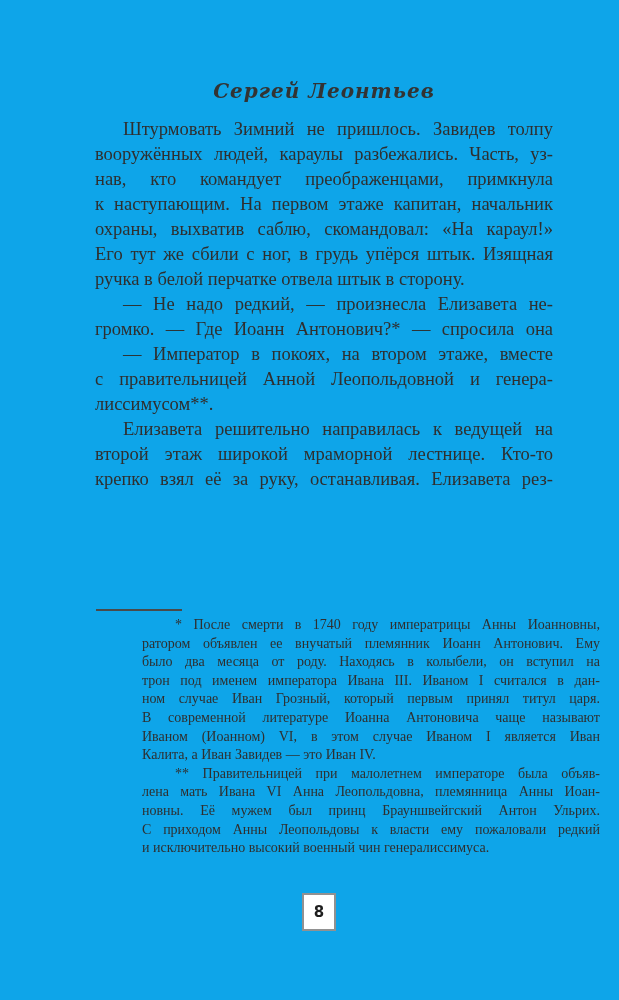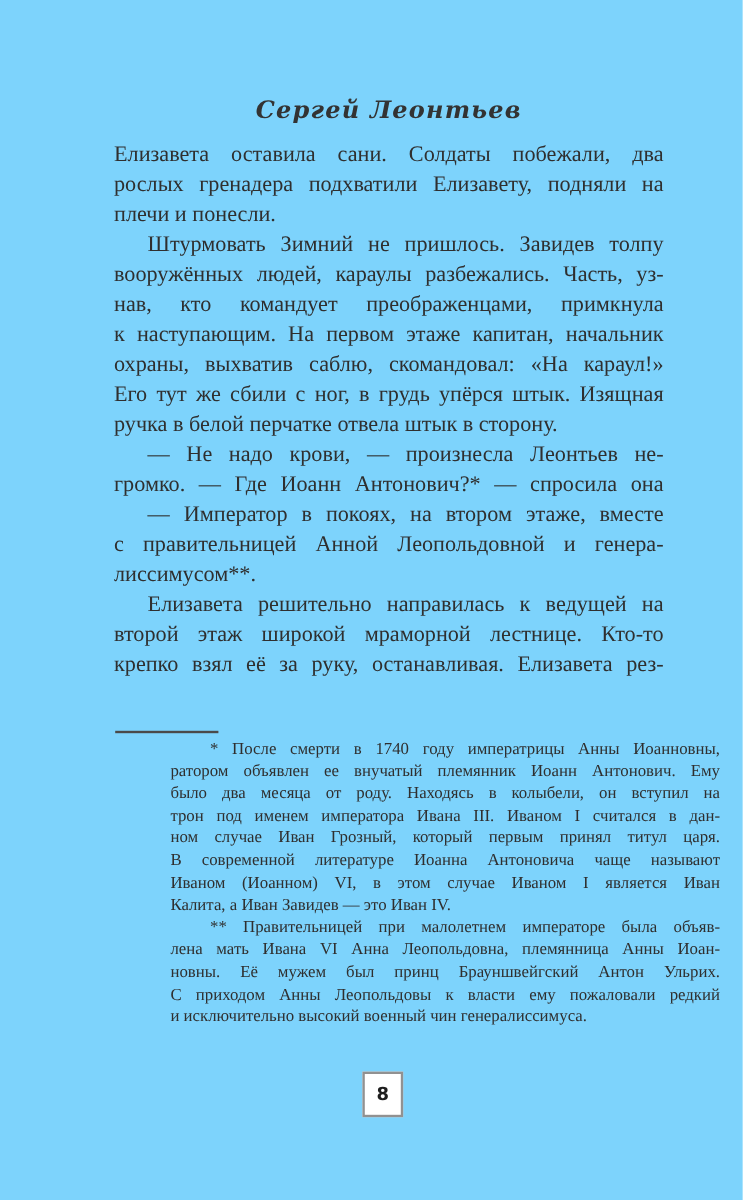--- a/index.html
+++ b/index.html
@@ -1,21 +1,21 @@
 <!DOCTYPE html>
 <html><head>
 <meta charset="utf-8">
 <style>
   * { margin: 0; padding: 0; box-sizing: border-box; }
   html, body { background: #ffffff; }
   .page {
     position: relative;
     width: 619px;
     height: 1000px;
-    background: #7dd3fc;
+    background: #0ea5e9;
     font-family: "Liberation Serif", serif;
     color: #2f2f2f;
     overflow: hidden;
   }
   .running-head {
     position: absolute;
     top: 79px;
     left: 95px;
     width: 458px;
     text-align: center;
@@ -83,35 +83,30 @@
 </style>
 </head>
 <body>
 
 <div class="page">
 
   <div class="running-head">Сергей Леонтьев</div>
 
   <div class="body-text" id="body-text">
       <div class="para">
-        <div class="line">Елизавета оставила сани. Солдаты побежали, два</div>
-        <div class="line">рослых гренадера подхватили Елизавету, подняли на</div>
-        <div class="line para-end">плечи и понесли.</div>
-      </div>
-      <div class="para">
         <div class="line indent">Штурмовать Зимний не пришлось. Завидев толпу</div>
         <div class="line">вооружённых людей, караулы разбежались. Часть, уз-</div>
         <div class="line">нав, кто командует преображенцами, примкнула</div>
         <div class="line">к наступающим. На первом этаже капитан, начальник</div>
         <div class="line">охраны, выхватив саблю, скомандовал: «На караул!»</div>
         <div class="line">Его тут же сбили с ног, в грудь упёрся штык. Изящная</div>
         <div class="line para-end">ручка в белой перчатке отвела штык в сторону.</div>
       </div>
       <div class="para">
-        <div class="line indent">— Не надо крови, — произнесла Леонтьев не-</div>
+        <div class="line indent">— Не надо редкий, — произнесла Елизавета не-</div>
         <div class="line">громко. — Где Иоанн Антонович?* — спросила она</div>
       </div>
       <div class="para">
         <div class="line indent">— Император в покоях, на втором этаже, вместе</div>
         <div class="line">с правительницей Анной Леопольдовной и генера-</div>
         <div class="line para-end">лиссимусом**.</div>
       </div>
       <div class="para">
         <div class="line indent">Елизавета решительно направилась к ведущей на</div>
         <div class="line">второй этаж широкой мраморной лестнице. Кто-то</div>

